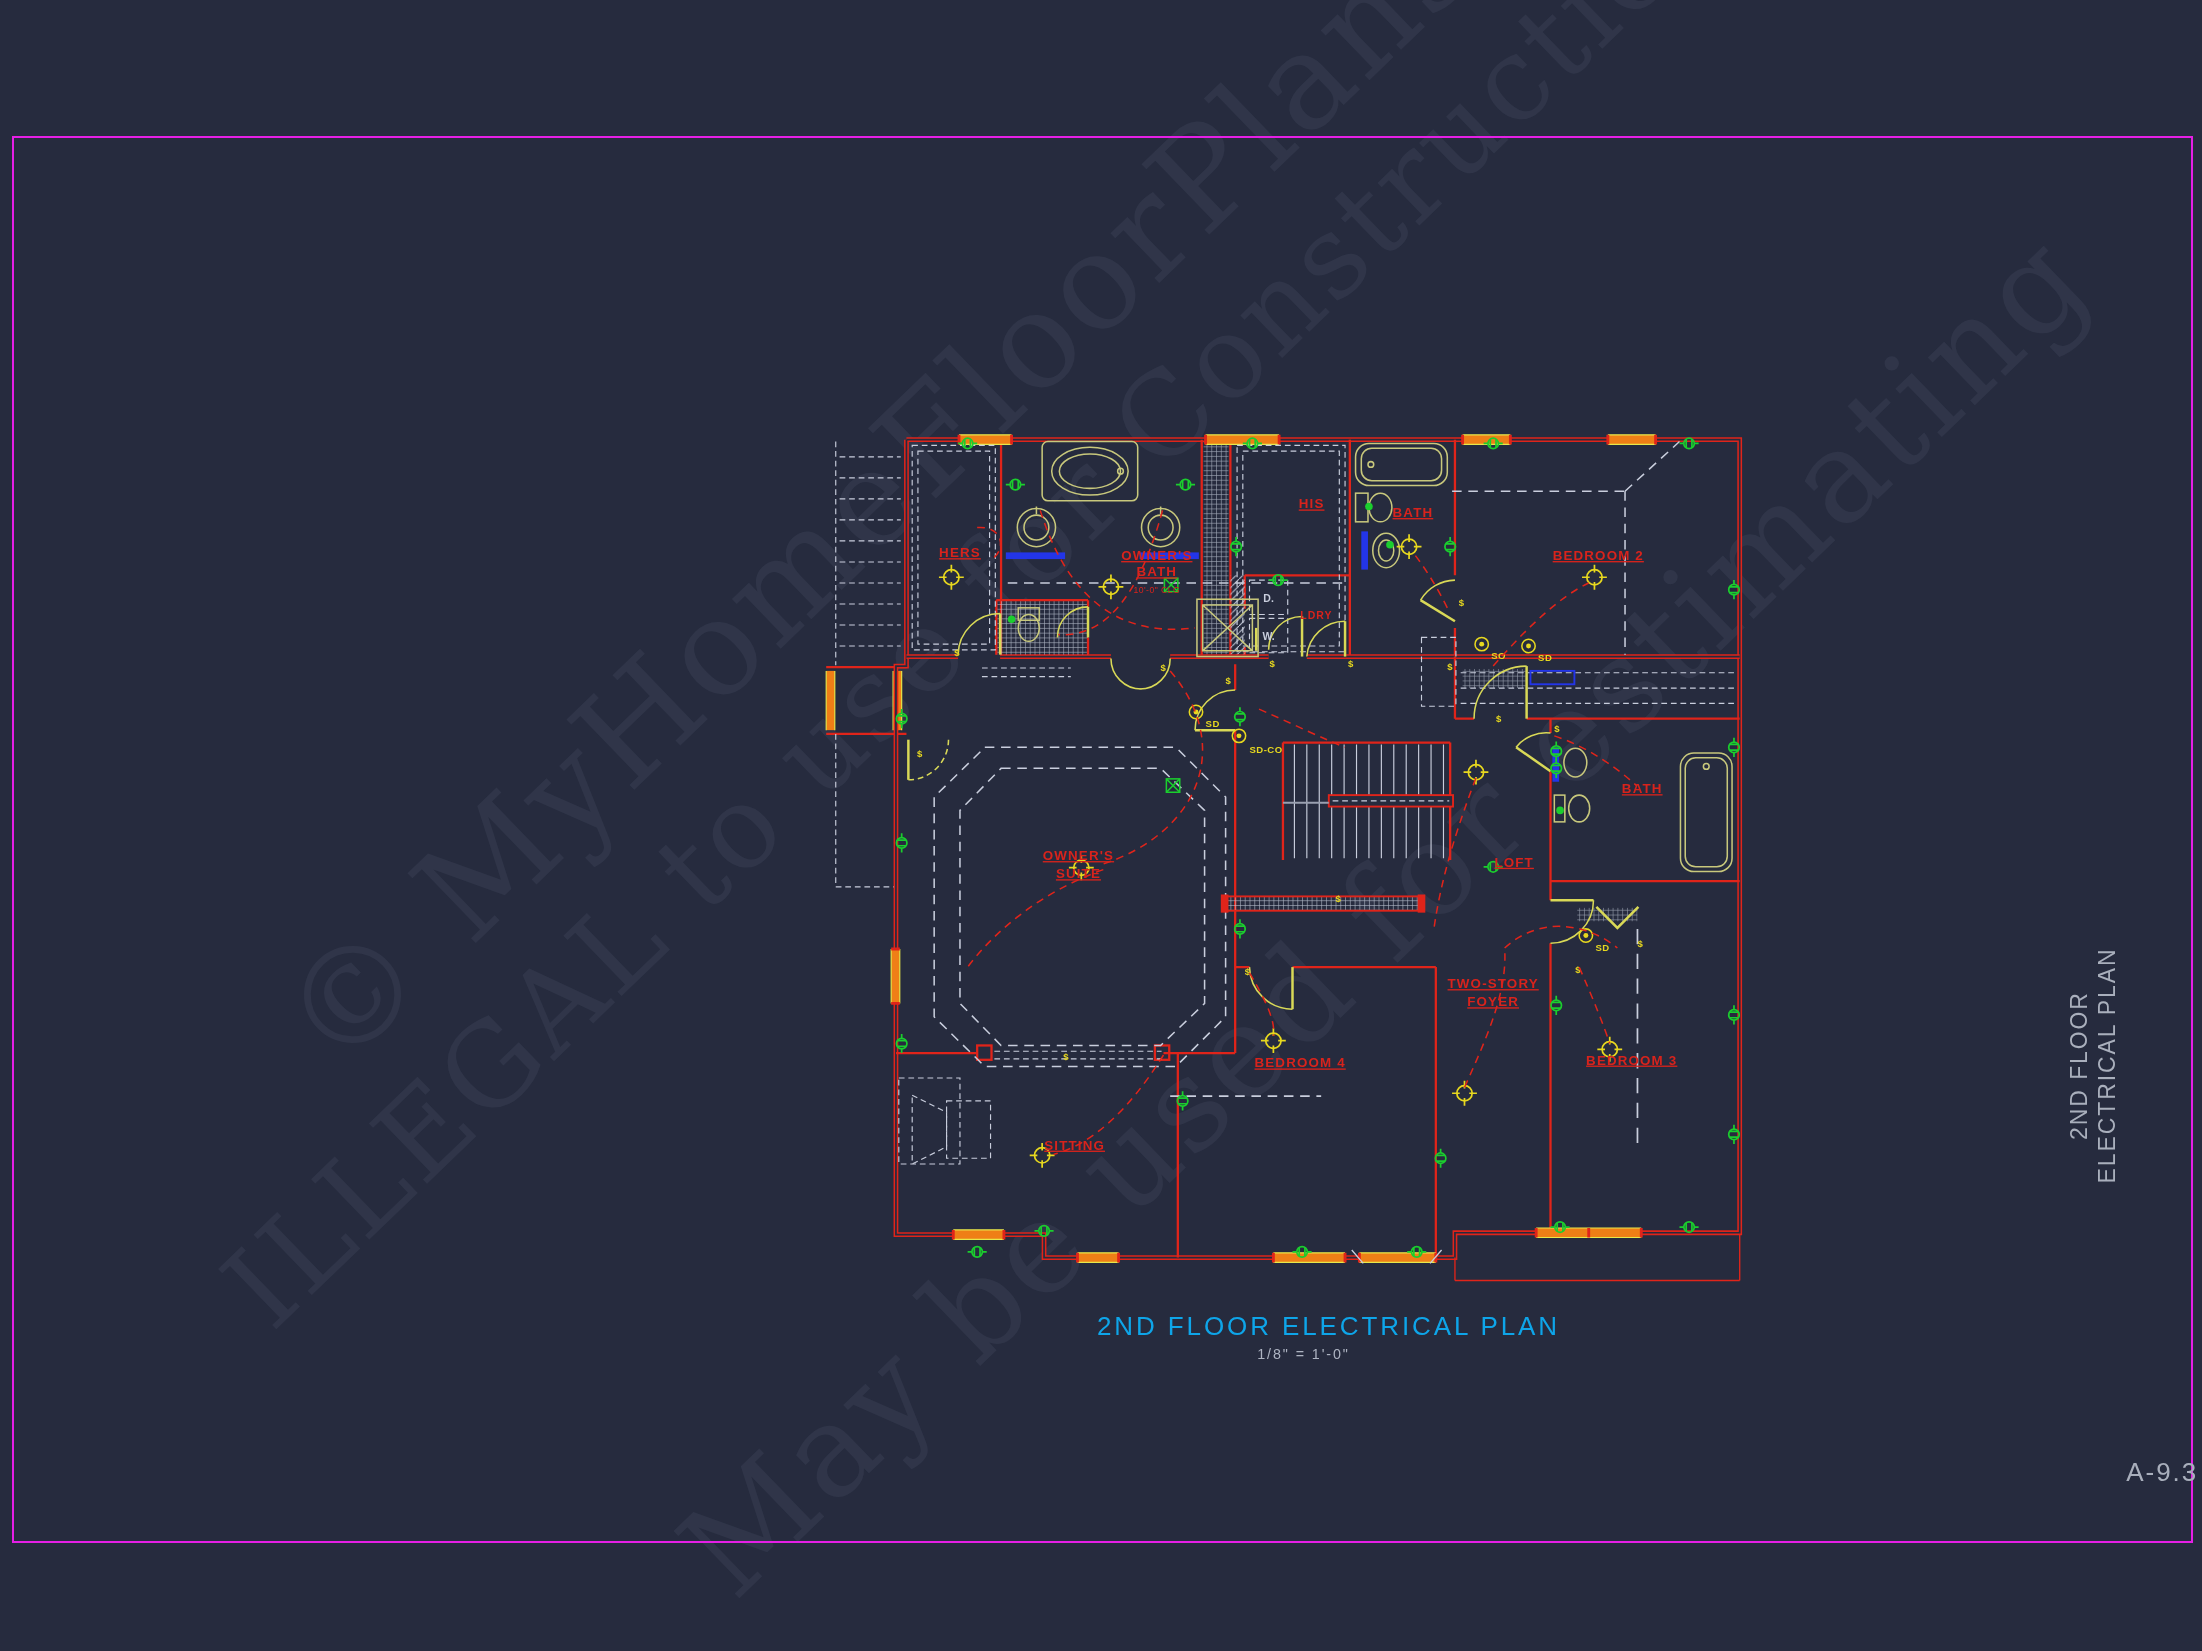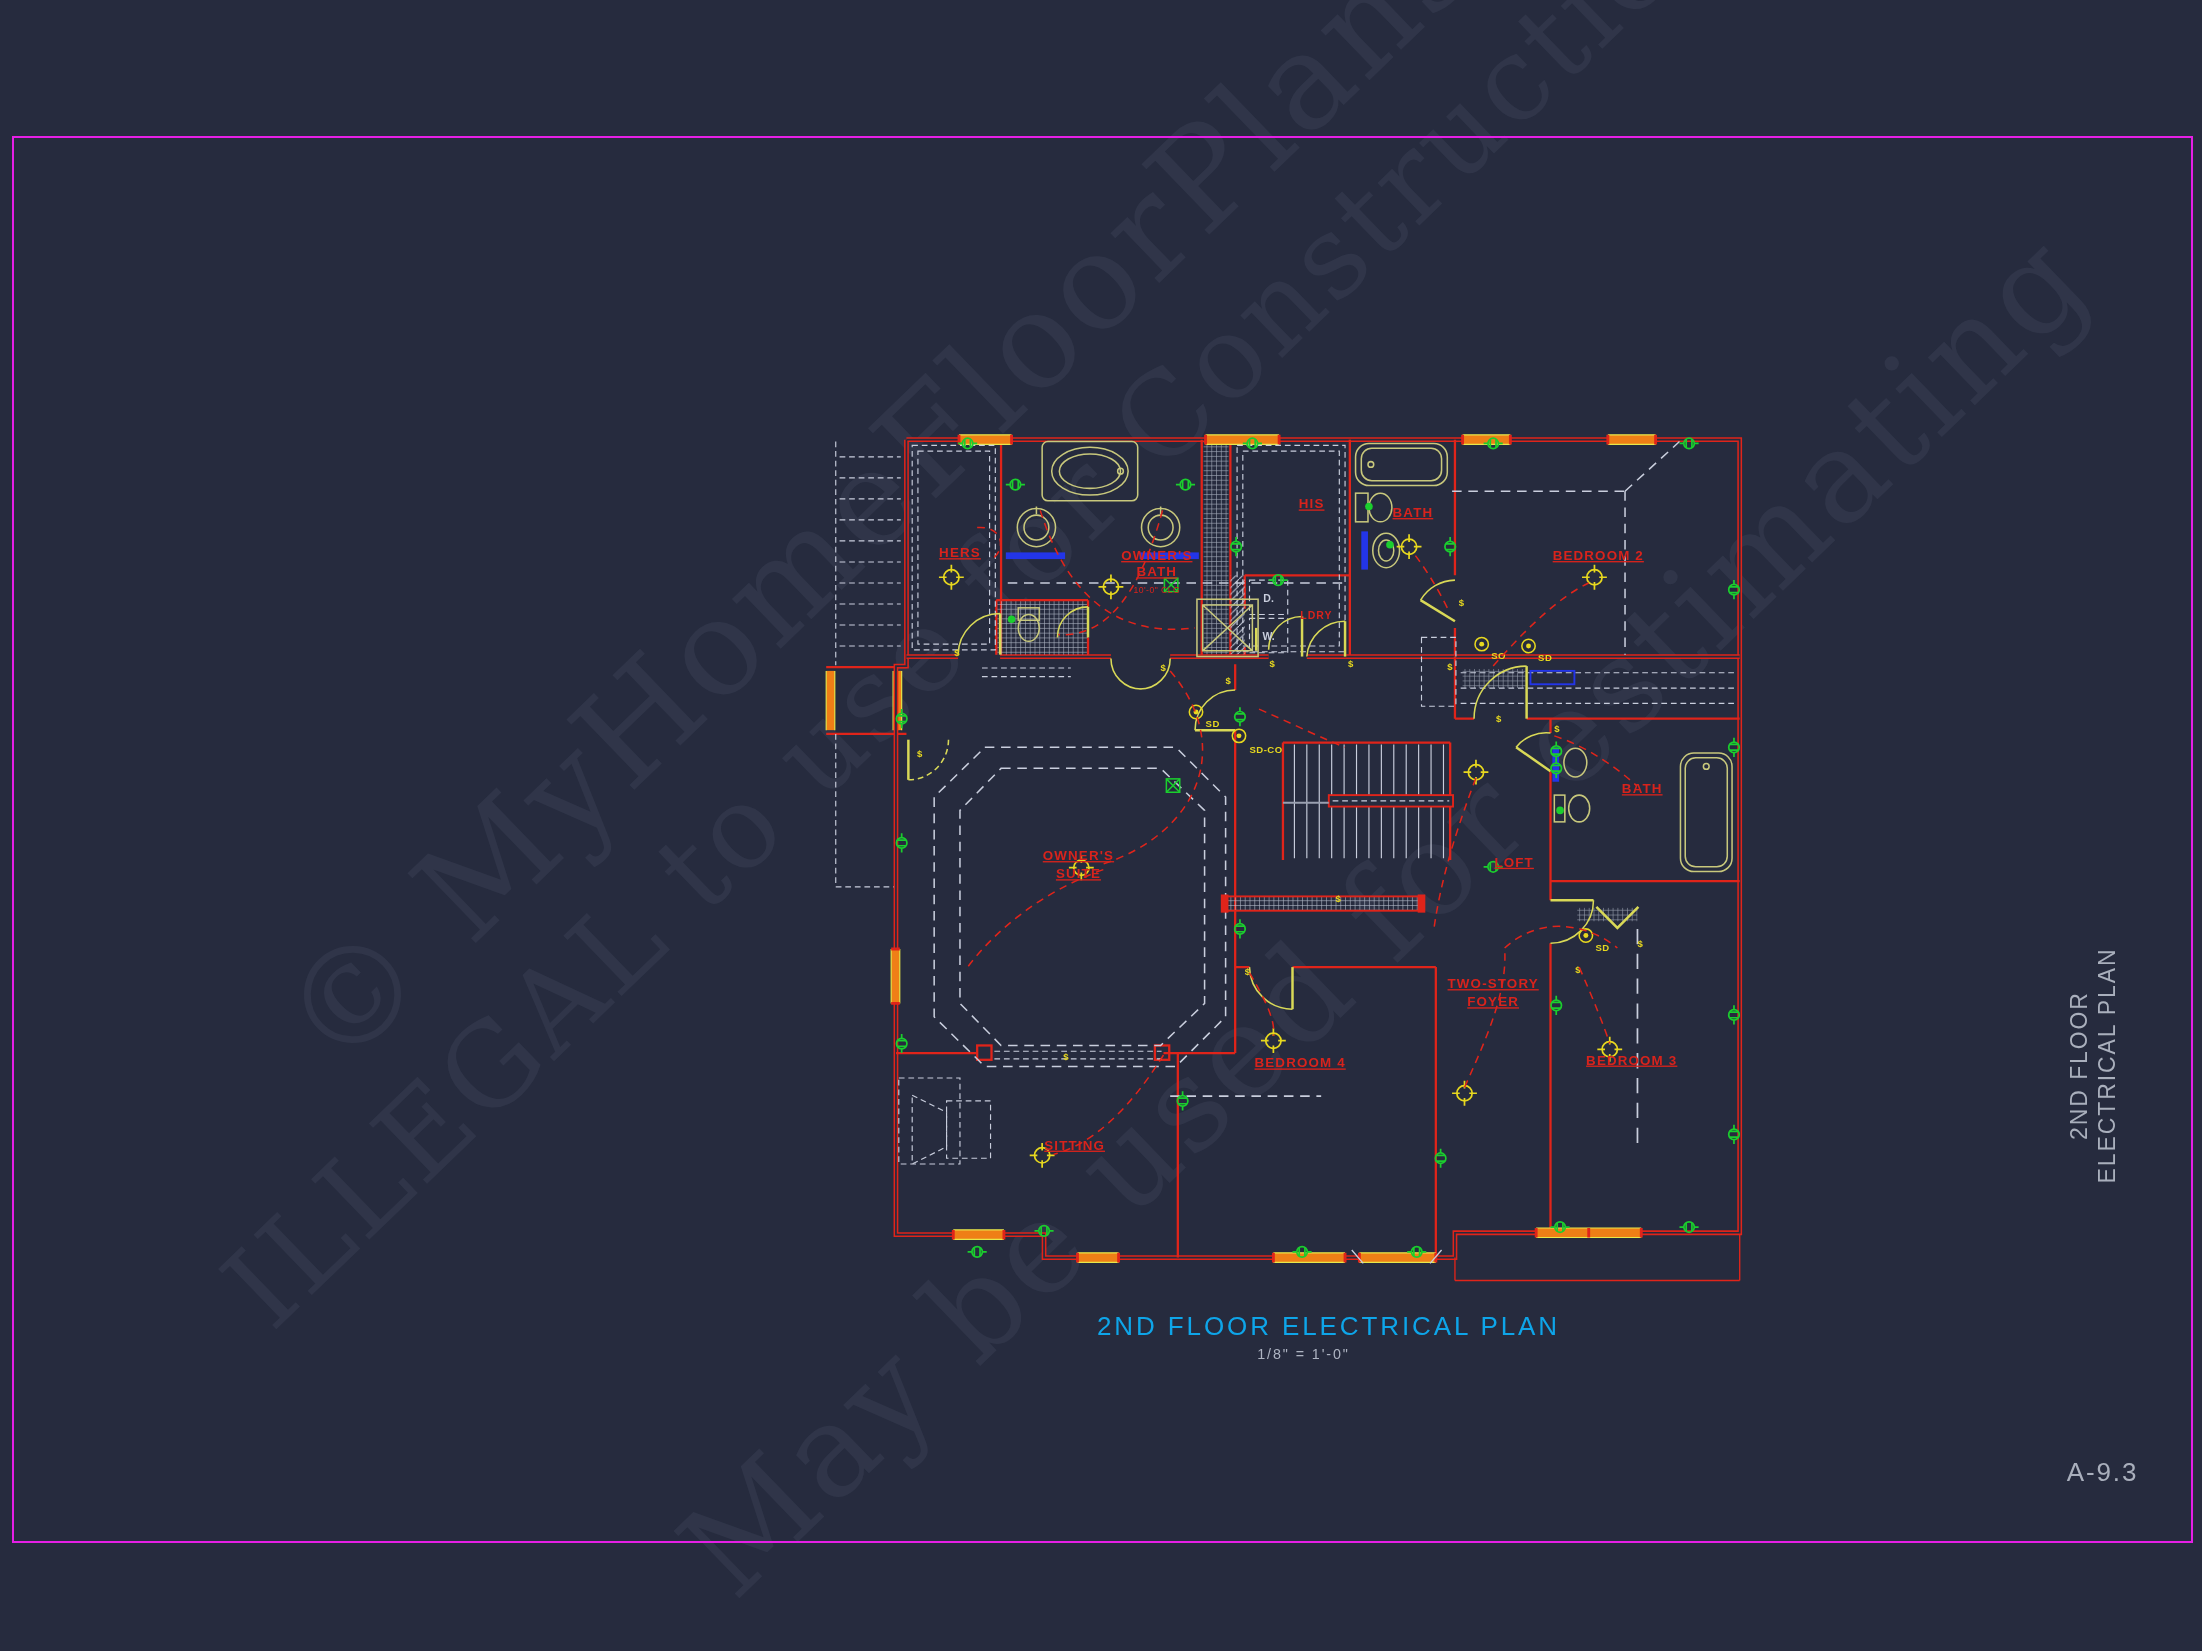--- a/index.html
+++ b/index.html
@@ -13,21 +13,21 @@
   #wm1{left:306px;top:965px;font-size:134px;}
   #wm2{left:244px;top:1238px;font-size:115px;}
   #wm3{left:703px;top:1496px;font-size:129px;}
   .plan-title{position:absolute;left:994px;top:1311px;width:669px;text-align:center;
     color:#0ea5e9;font-size:26px;font-weight:normal;letter-spacing:2.9px;}
   .plan-scale{position:absolute;left:985px;top:1346px;width:637px;text-align:center;
     color:#aeb4c2;font-size:14.3px;letter-spacing:1.9px;}
   .side-text{position:absolute;left:1854px;top:1037px;width:478px;height:57px;
     transform:rotate(-90deg);text-align:center;color:#a9afbc;font-size:23px;
     letter-spacing:1.9px;line-height:28px;}
-  .sheet-num{position:absolute;left:2007px;top:1457px;width:191px;text-align:center;
+  .sheet-num{position:absolute;left:2007px;top:1457px;width:191px;text-align:right;
     color:#a9afbc;font-size:26px;letter-spacing:1.9px;}
   svg text{font-family:"Liberation Sans",sans-serif;}
   .rlab{fill:#d8231c;font-size:14px;font-weight:bold;letter-spacing:1.2px;
     text-decoration:underline;text-anchor:middle;}
   .rlab2{fill:#d8231c;font-size:11px;font-weight:bold;letter-spacing:1px;text-anchor:middle;}
   .clg{fill:#d8231c;font-size:9px;letter-spacing:.5px;text-anchor:middle;}
   .ylab{fill:#e7d81f;font-size:10px;font-weight:bold;letter-spacing:.5px;}
   .wlab{fill:#c9cedd;font-size:11px;font-weight:bold;text-anchor:middle;}
   .wallx{stroke:#e0241a;stroke-width:5;fill:none;}
   .wallxi{stroke:#262b3e;stroke-width:1.8;fill:none;}

